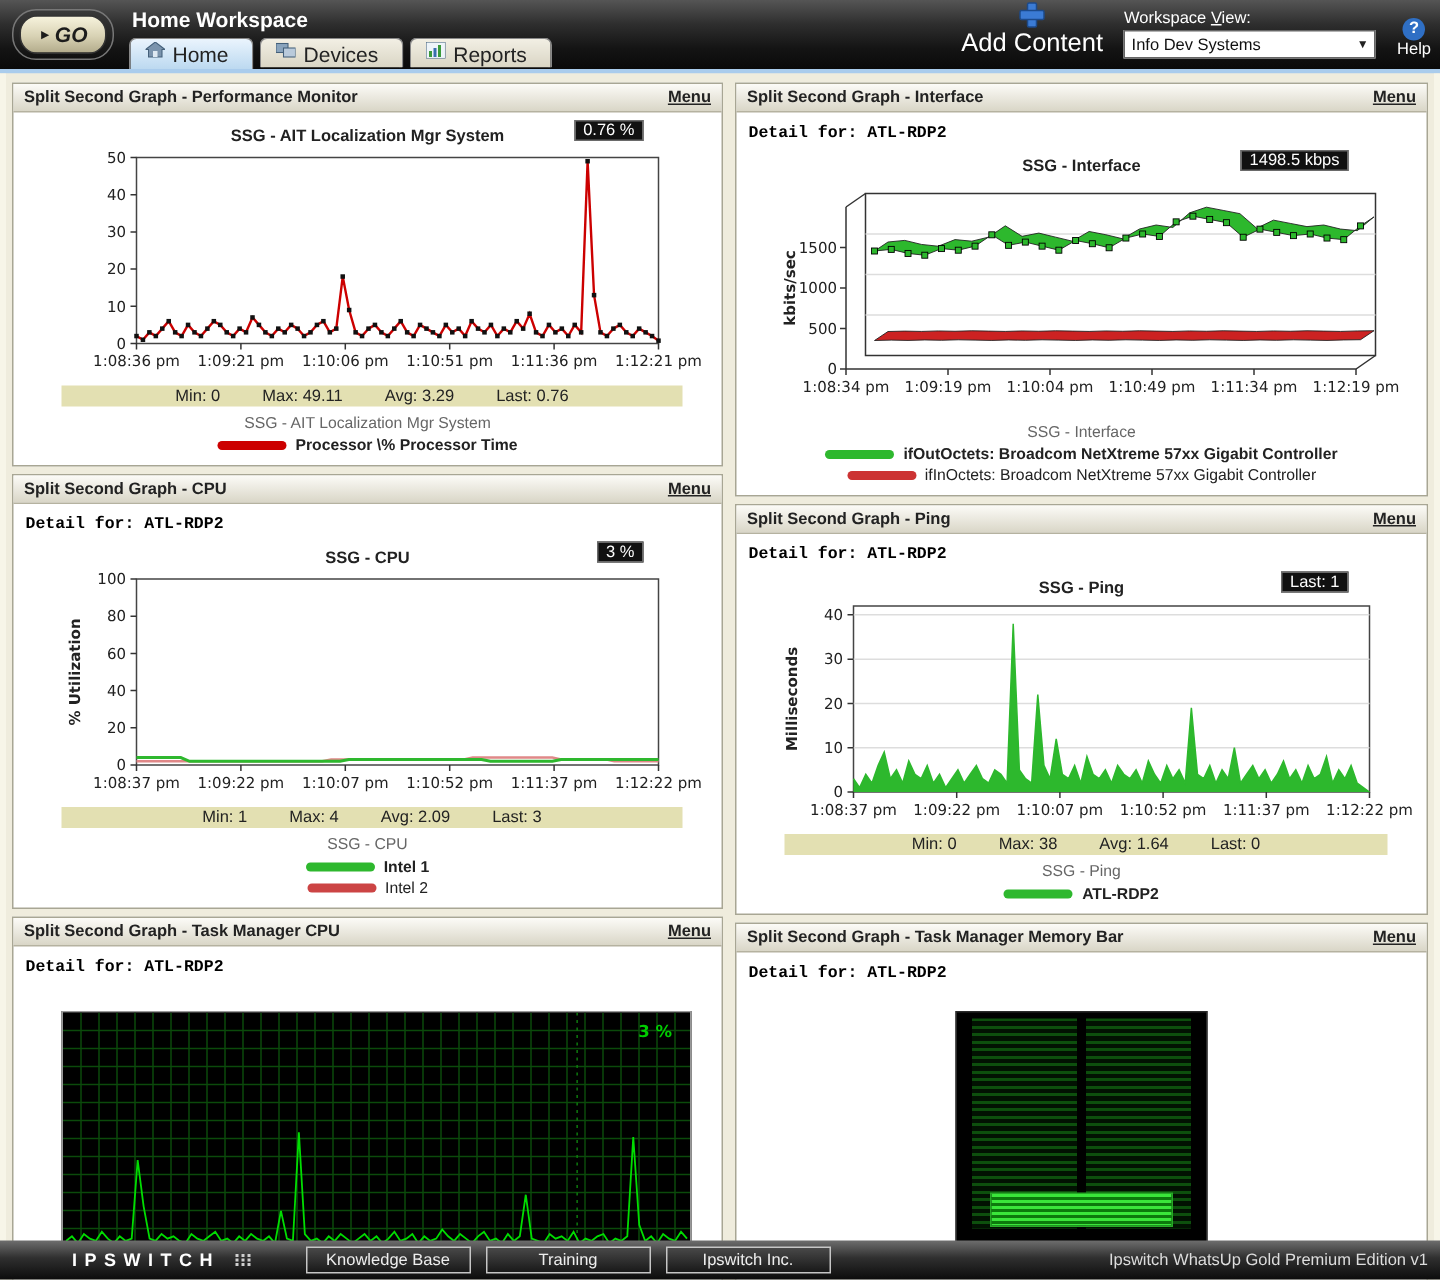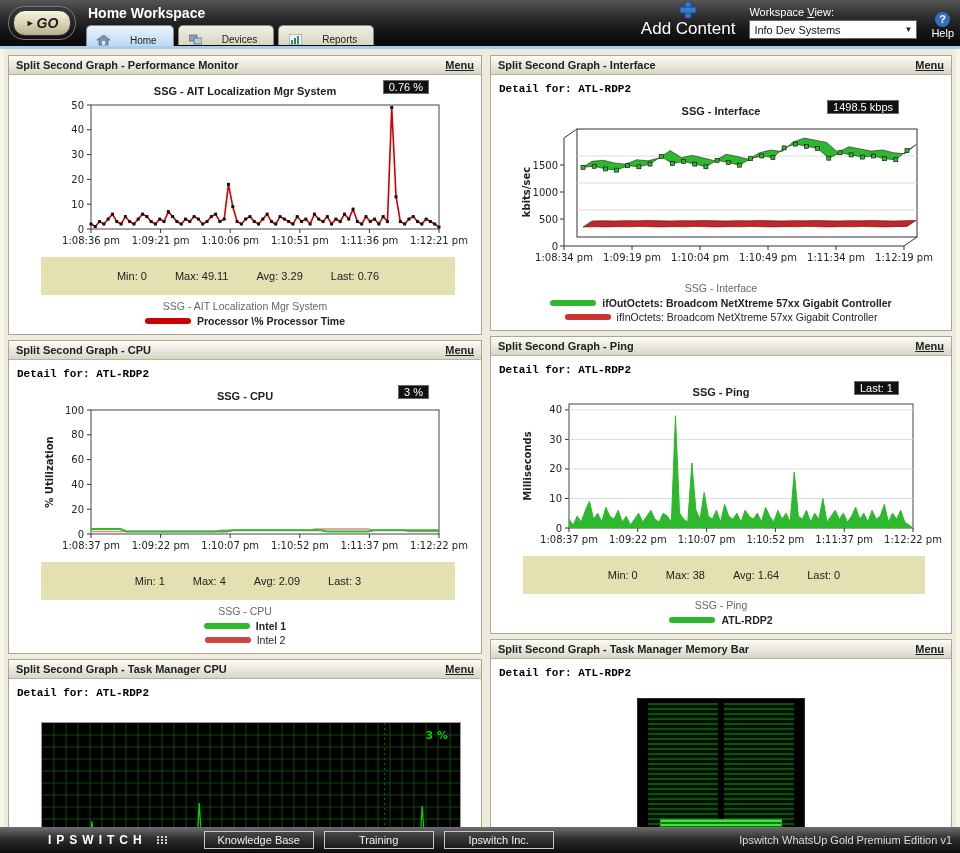--- a/index.html
+++ b/index.html
@@ -5,21 +5,21 @@
   * { margin:0; padding:0; box-sizing:border-box; }
   body { width:960px; height:853px; font-family:"Liberation Sans", sans-serif; background:#efecdd; overflow:hidden; }
 
   
   .topbar { position:relative; height:46px; background:linear-gradient(#555 0%, #2e2e2e 35%, #141414 70%, #0a0a0a 100%); }
   .go-wrap { position:absolute; left:8px; top:6px; width:68px; height:34px; border:1px solid #777; border-radius:16px; background:linear-gradient(#3a3a3a,#101010); padding:3px 4px; }
   .go-btn { width:100%; height:100%; border:1px solid #333; border-radius:12px; background:linear-gradient(#f7f3dd 0%, #d8d2b4 55%, #b3ac8c 100%); color:#1c1c1c; font-weight:bold; font-style:italic; font-size:14px; display:flex; align-items:center; justify-content:center; gap:2px; cursor:pointer; }
   .go-arrow { font-size:9px; font-style:normal; }
   .app-title { position:absolute; left:88px; top:5px; color:#fff; font-size:14px; font-weight:bold; }
   .tabs { position:absolute; left:86px; bottom:0; display:flex; gap:4px; }
-  .tab { height:20px; padding:2px 16px 0 10px; border:1px solid #888; border-bottom:none; border-radius:5px 5px 0 0; background:linear-gradient(#f2efe4,#d9d5c4); font-size:10px; color:#222; display:flex; align-items:flex-end; gap:20px; cursor:pointer; }
+  .tab { height:20px; padding:2px 16px 0 10px; border:1px solid #888; border-bottom:none; border-radius:5px 5px 0 0; background:linear-gradient(#f2efe4,#d9d5c4); font-size:14px; color:#222; display:flex; align-items:flex-start; gap:5px; cursor:pointer; }
   .tab.active { background:linear-gradient(#eaf4fd,#bcd9f0); height:21px; font-weight:normal; }
   .topbar-right { position:absolute; right:6px; top:2px; display:flex; align-items:flex-end; gap:14px; height:40px; padding-bottom:3px; }
   .add-content { display:flex; flex-direction:column; align-items:center; color:#fff; font-size:17px; cursor:pointer; }
   .ws-view { display:flex; flex-direction:column; color:#fff; font-size:11px; gap:2px; }
   .ws-select { width:168px; height:19px; background:#fff; border:1px solid #666; font-size:11px; color:#111; display:flex; align-items:center; justify-content:space-between; padding:0 4px; cursor:pointer; }
   .ws-caret { font-size:8px; color:#222; }
   .help { display:flex; flex-direction:column; align-items:center; color:#fff; font-size:11px; cursor:pointer; }
   .help-circle { width:15px; height:15px; border-radius:50%; background:#2f6fc4; color:#fff; font-size:11px; font-weight:bold; text-align:center; line-height:15px; }
   .blue-strip { height:3px; background:#aaccec; }
 
@@ -33,21 +33,21 @@
   .panel-header { height:19px; display:flex; justify-content:space-between; align-items:center; padding:0 7px; background:linear-gradient(#fcfbf7,#d9d6c7); border-bottom:1px solid #b5b2a0; }
   .panel-title { font-size:11px; font-weight:bold; color:#222; }
   .menu-link { font-size:11px; font-weight:bold; color:#222; text-decoration:underline; cursor:pointer;margin-left:38px; }
   .panel-body { padding:3px 2px 6px 2px; }
   .detail-line { font-size:11px; font-weight:bold; color:#000; padding:5px 6px 3px 6px;font-family:Liberation Mono, monospace; }
   .chart-head { position:relative; text-align:center; height:16px; margin-top:3px; }
   .chart-title { font-size:11px; font-weight:bold; color:#222; }
   .chart-badge { position:absolute; right:50px; top:-1px; background:#111; color:#fff; font-size:11px; padding:0 5px; border:1px solid #6a6a6a; }
   .chart-svg { display:block; }
   svg { font-family:"DejaVu Sans", sans-serif; }
-  .stats-bar { margin:2px 24px 0 30px; background:#e3e0b2; font-size:11px; color:#222; display:flex; justify-content:center; gap:28px; padding:13px 0; }
+  .stats-bar { margin:2px 24px 0 30px; background:#e3e0b2; font-size:11px; color:#222; display:flex; justify-content:center; gap:28px; padding:1px 0; }
   .legend { text-align:center; margin-top:5px; font-size:10.5px; color:#222; }
   .legend-sub { color:#666; margin-bottom:2px; }
   .legend-row { display:flex; justify-content:center; align-items:center; gap:6px; line-height:14px; }
   .swatch { display:inline-block; width:46px; height:6px; border-radius:3px; }
   .bold { font-weight:bold; }
   .tm-wrap { margin:20px 0 36px 30px; border:1px solid #999; width:420px; background:#000; }
   .mem-outer { display:flex; justify-content:center; padding:16px 0 14px 0; }
   .mem-box { position:relative; width:168px; height:172px; background:#000; border:1px solid #2a2a2a; }
   .mem-col { position:absolute; top:4px; bottom:26px; background:repeating-linear-gradient(180deg,#0d4f0d 0 2px, #021202 2px 5px); }
   .mem-col.c1 { left:10px; width:70px; }

